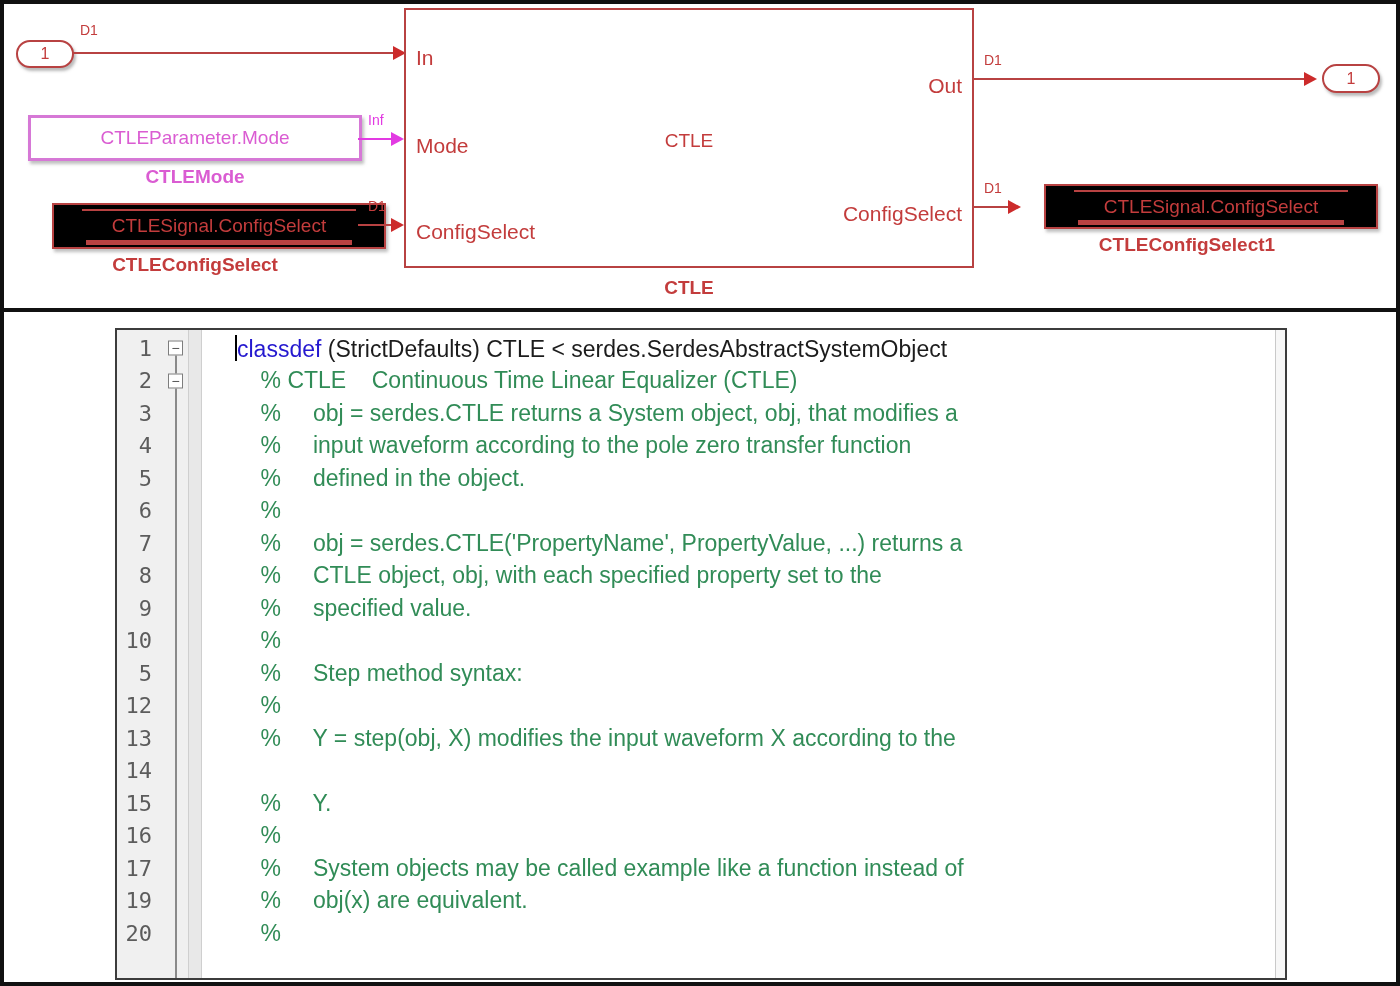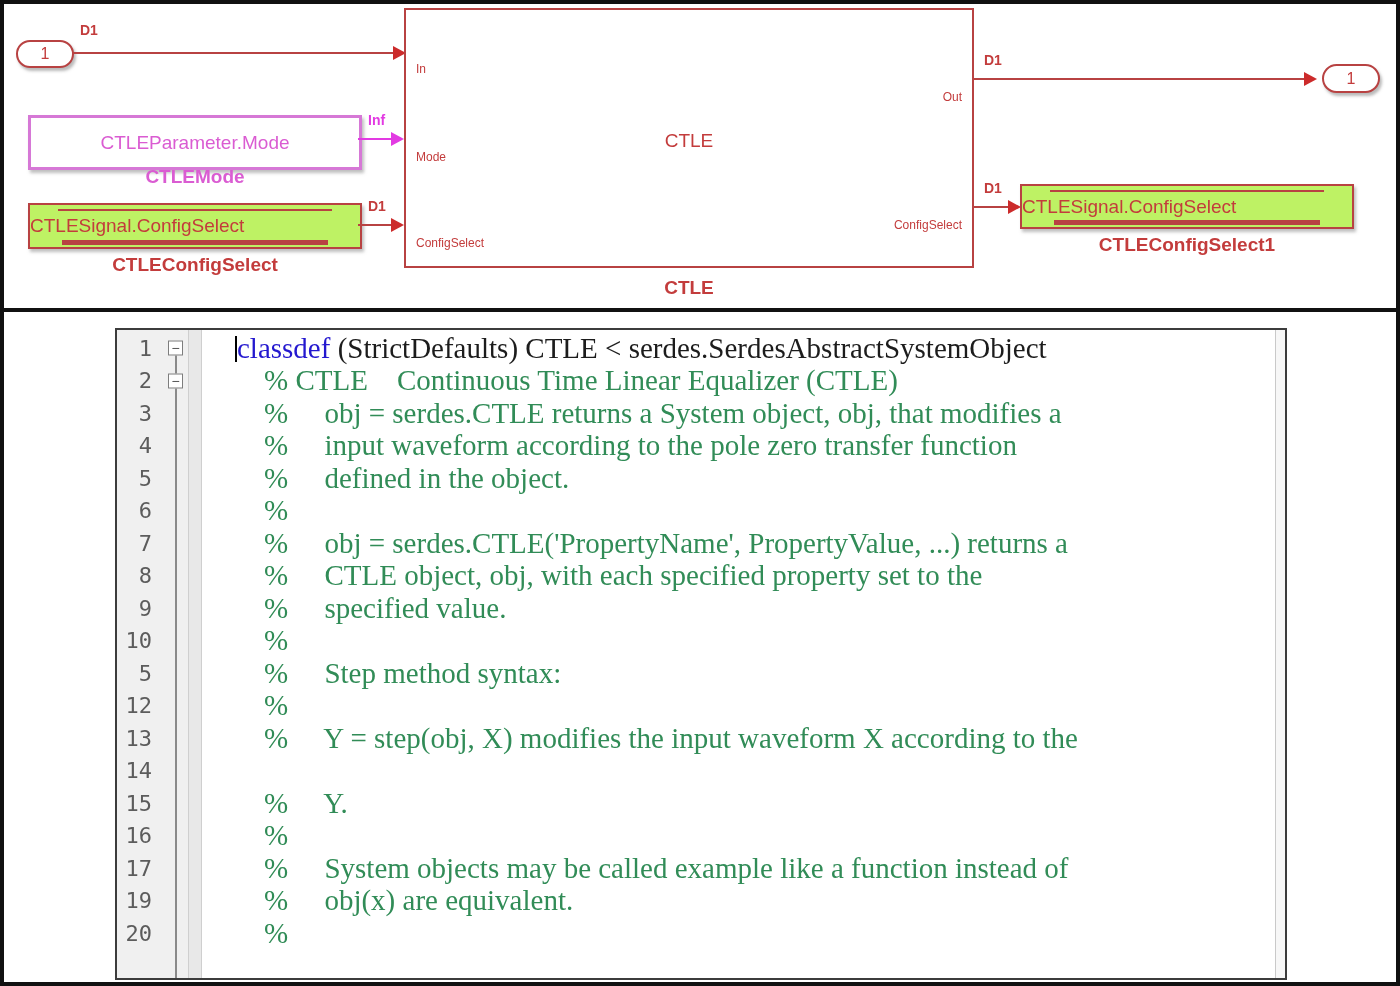--- a/index.html
+++ b/index.html
@@ -17,62 +17,62 @@
   .blk{position:absolute;box-sizing:border-box;background:#fff;}
   .port-oval{border:2px solid var(--red);border-radius:15px;
              display:flex;align-items:center;justify-content:center;
              color:var(--red-text);font-size:16px;
              box-shadow:2px 3px 3px rgba(130,130,130,.55);}
   .inport{left:12px;top:36px;width:58px;height:28px;}
   .outport{left:1318px;top:60px;width:58px;height:29px;}
   .ctle{left:400px;top:4px;width:570px;height:260px;border:2px solid var(--red);}
   .ctle-title{position:absolute;left:0;right:0;top:120px;text-align:center;
               color:var(--red-text);font-size:19px;}
-  .plabel{position:absolute;color:var(--red-text);font-size:12px;white-space:nowrap;margin-top:16px;}
+  .plabel{position:absolute;color:var(--red-text);font-size:21px;white-space:nowrap;}
   .p-in{left:10px;top:36px;} .p-mode{left:10px;top:124px;} .p-cfg{left:10px;top:210px;}
   .p-out{right:10px;top:64px;} .p-cfgout{right:10px;top:192px;}
   .caption{position:absolute;text-align:center;font-size:19px;font-weight:bold;white-space:nowrap;}
   .cap-red{color:var(--red-text);} .cap-mag{color:var(--magenta-text);}
-  .mode-block{left:24px;top:111px;width:334px;height:55px;border:3px solid var(--magenta);
+  .mode-block{left:24px;top:111px;width:334px;height:46px;border:3px solid var(--magenta);
               display:flex;align-items:center;justify-content:center;
               color:var(--magenta-text);font-size:19px;
               box-shadow:2px 3px 3px rgba(130,130,130,.5);}
-  .cs-block{border:2px solid var(--red);display:flex;align-items:center;justify-content:flex-start;
-            color:var(--red-text);font-size:19px;position:absolute;box-sizing:border-box;background:#bef264;
-            box-shadow:2px 3px 3px rgba(130,130,130,.5);}
+  .cs-block{border:2px solid var(--red);display:flex;align-items:center;justify-content:center;
+            color:var(--red-text);font-size:19px;position:absolute;box-sizing:border-box;background:#000000;
+            box-shadow:2px 3px 3px rgba(130,130,130,.5);margin-left:24px;}
   .cs-block::before{content:"";position:absolute;top:4px;left:28px;right:28px;height:2px;background:var(--red);}
   .cs-block::after{content:"";position:absolute;bottom:2px;left:32px;right:32px;height:5px;background:var(--red);}
   .cs-left{left:24px;top:199px;width:334px;height:46px;}
   .cs-right{left:1016px;top:180px;width:334px;height:45px;}
   .wire{position:absolute;height:2px;background:var(--red);}
   .wire.mag{background:var(--magenta-bright);}
   .ahead{position:absolute;width:0;height:0;border-top:7px solid transparent;
          border-bottom:7px solid transparent;border-left:13px solid var(--red-bright);}
   .ahead.mag{border-left-color:var(--magenta-bright);}
-  .sig{position:absolute;font-size:14px;font-weight:bold;color:var(--red-text);white-space:nowrap;}
+  .sig{position:absolute;font-size:14px;font-weight:normal;color:var(--red-text);white-space:nowrap;}
   .sig.mag{color:var(--magenta-bright);}
   
   .editor{position:absolute;left:111px;top:324px;width:1172px;height:652px;
           background:#fff;border:2px solid #3c3c3c;box-sizing:border-box;overflow:hidden;}
   .gutter-bg{position:absolute;left:0;top:0;bottom:0;width:71px;background:#f0f0f0;z-index:0;}
   .fold-strip{position:absolute;left:71px;top:0;bottom:0;width:14px;background:#e8e8e8;
               border-left:1px solid #cfcfcf;border-right:1px solid #cfcfcf;box-sizing:border-box;z-index:0;}
   .tree-line{position:absolute;left:58px;top:18px;bottom:0;width:1.5px;background:#8a8a8a;z-index:1;}
   .scrollbar{position:absolute;right:0;top:0;bottom:0;width:9px;background:#f7f7f7;
              border-left:1px solid #c9c9c9;z-index:3;}
   .code-body{position:absolute;left:0;top:2px;right:10px;z-index:2;}
   .crow{display:flex;align-items:center;height:32.5px;}
   .ln{width:45px;box-sizing:border-box;text-align:right;padding-right:10px;
       color:#5c5c5c;font-family:"DejaVu Sans Mono",monospace;font-size:22px;flex:none;}
   .foldc{width:40px;height:100%;position:relative;flex:none;}
   .foldbox{position:absolute;left:6px;top:50%;transform:translateY(-50%);
            width:15px;height:15px;box-sizing:border-box;border:1px solid #7d7d7d;background:#fff;
            color:#555;font-size:14px;line-height:12px;text-align:center;cursor:pointer;}
-  .codeln{margin:0;padding-left:33px;font-family:Liberation Serif, serif;
-          font-size:29px;line-height:1;white-space:pre;}
+  .codeln{margin:0;padding-left:33px;font-family:Liberation Sans, sans-serif;
+          font-size:23px;line-height:1;white-space:pre;}
   .codeln .keyword{color:var(--kw);}
   .codeln .plain{color:var(--plain);}
   .codeln .comment{color:var(--comment);}
   .caret{display:inline-block;width:2px;height:26px;background:#000;vertical-align:-4px;}
 </style>
 </head>
 <body>
 
 <div class="page">
 

